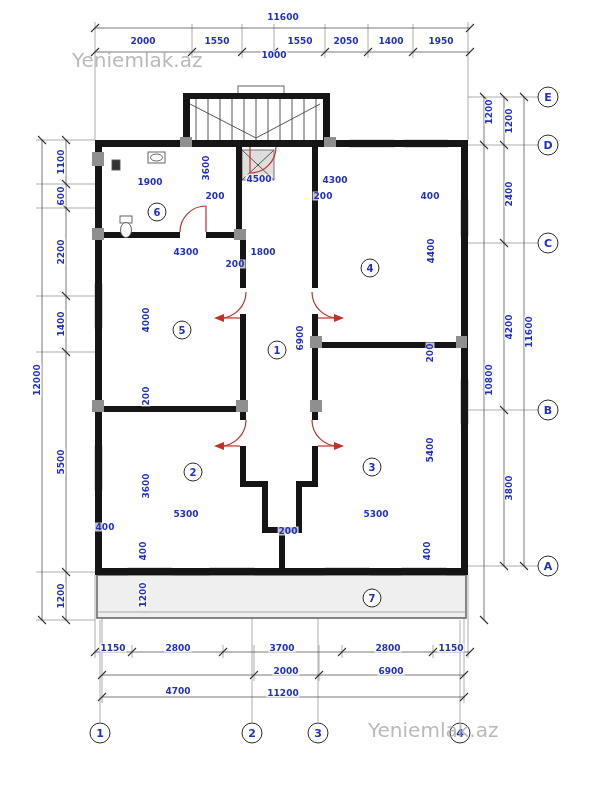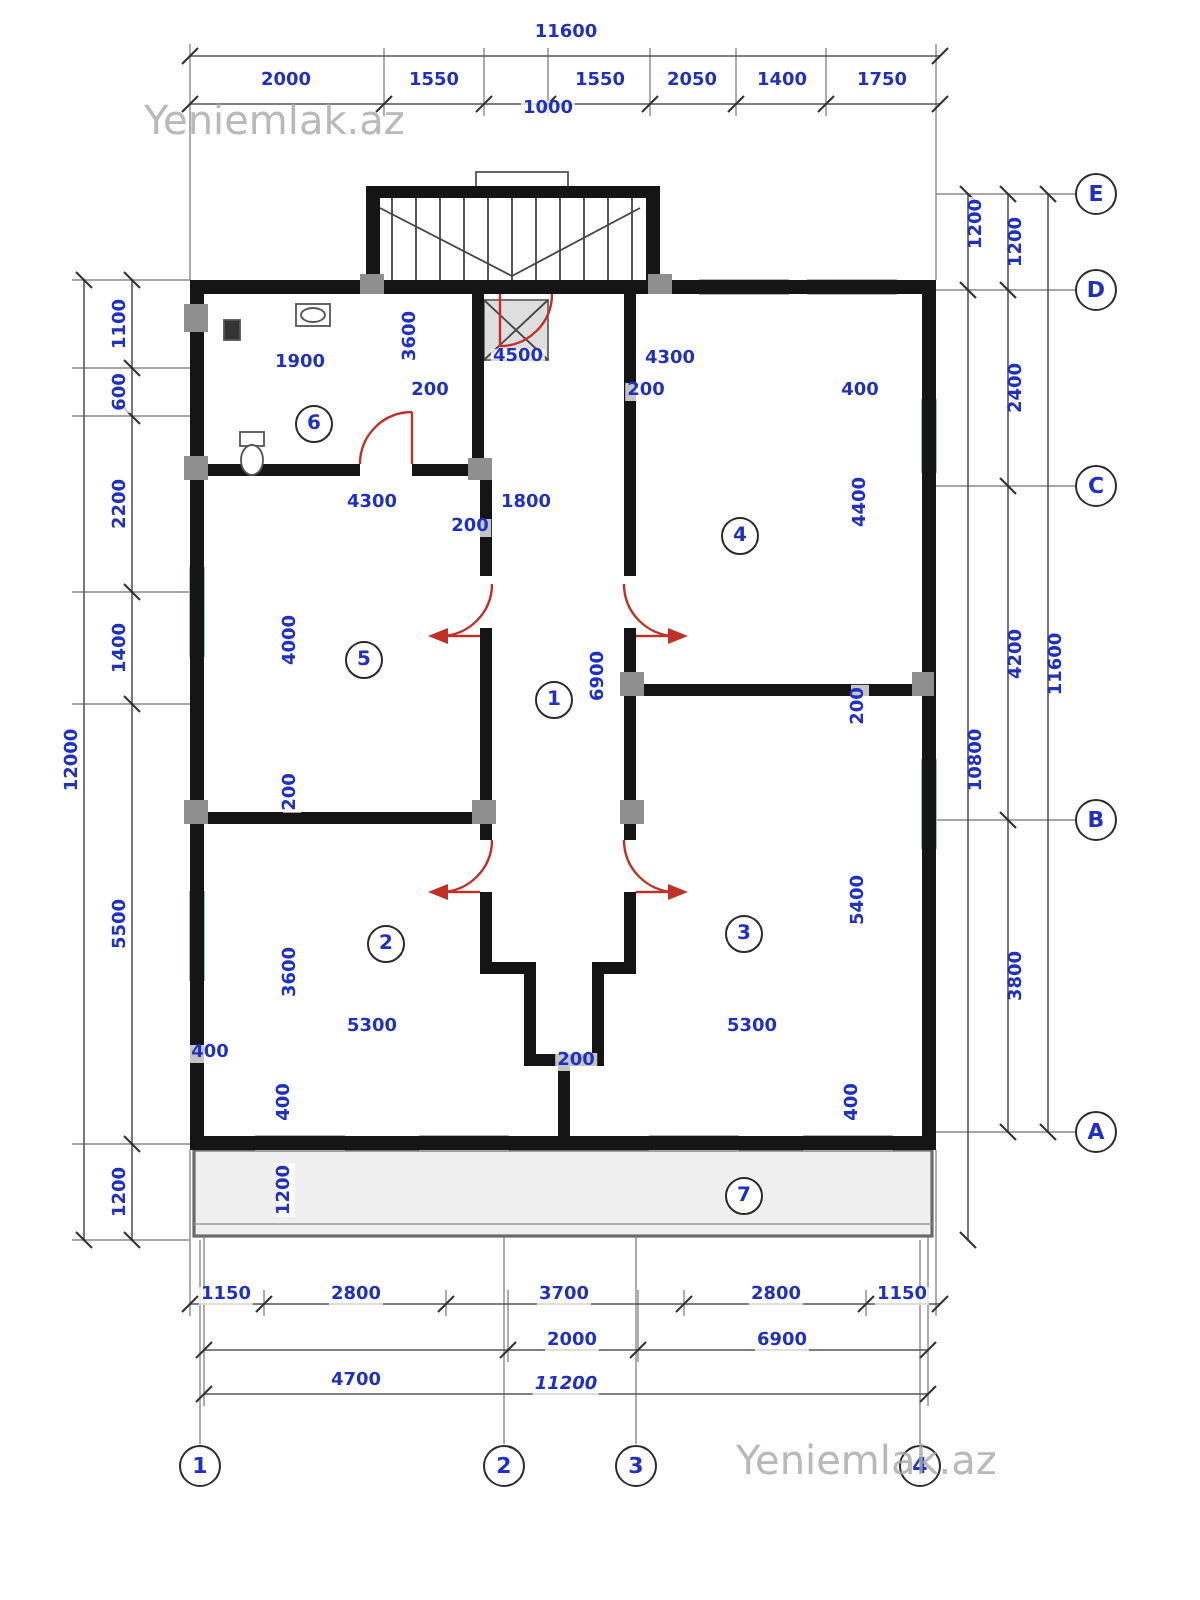--- a/index.html
+++ b/index.html
@@ -239,21 +239,21 @@
 </svg>
 
 <div id="labels">
       <span class="lbl" style="left: 283px; top: 17px;">11600</span>
       <span class="lbl" style="left: 143px; top: 41px;">2000</span>
       <span class="lbl" style="left: 217px; top: 41px;">1550</span>
       <span class="lbl" style="left: 258px; top: 55px; margin-left: 16px;">1000</span>
       <span class="lbl" style="left: 300px; top: 41px;">1550</span>
       <span class="lbl" style="left: 346px; top: 41px;">2050</span>
       <span class="lbl" style="left: 391px; top: 41px;">1400</span>
-      <span class="lbl" style="left: 441px; top: 41px;">1750</span>
+      <span class="lbl" style="left: 441px; top: 41px;">1950</span>
       <span class="lbl v" style="left: 489px; top: 112px;">1200</span>
       <span class="lbl v" style="left: 489px; top: 380px;">10800</span>
       <span class="lbl v" style="left: 509px; top: 121px;">1200</span>
       <span class="lbl v" style="left: 509px; top: 194px;">2400</span>
       <span class="lbl v" style="left: 509px; top: 327px;">4200</span>
       <span class="lbl v" style="left: 509px; top: 488px;">3800</span>
       <span class="lbl v" style="left: 529px; top: 332px;">11600</span>
       <span class="lbl v" style="left: 37px; top: 380px;">12000</span>
       <span class="lbl v" style="left: 61px; top: 162px;">1100</span>
       <span class="lbl v" style="left: 61px; top: 196px;">600</span>
@@ -262,21 +262,21 @@
       <span class="lbl v" style="left: 61px; top: 462px;">5500</span>
       <span class="lbl v" style="left: 61px; top: 596px;">1200</span>
       <span class="lbl" style="left: 113px; top: 648px;">1150</span>
       <span class="lbl" style="left: 178px; top: 648px;">2800</span>
       <span class="lbl" style="left: 282px; top: 648px;">3700</span>
       <span class="lbl" style="left: 388px; top: 648px;">2800</span>
       <span class="lbl" style="left: 451px; top: 648px;">1150</span>
       <span class="lbl" style="left: 178px; top: 691px;">4700</span>
       <span class="lbl" style="left: 286px; top: 671px;">2000</span>
       <span class="lbl" style="left: 391px; top: 671px;">6900</span>
-      <span class="lbl" style="left: 283px; top: 693px; font-style: italic;">11200</span>
+      <span class="lbl" style="left: 283px; top: 693px;">11200</span>
       <span class="lbl" style="left: 150px; top: 182px;">1900</span>
       <span class="lbl v" style="left: 206px; top: 168px;">3600</span>
       <span class="lbl" style="left: 259px; top: 179px;">4500</span>
       <span class="lbl" style="left: 215px; top: 196px;">200</span>
       <span class="lbl" style="left: 335px; top: 180px;">4300</span>
       <span class="lbl" style="left: 323px; top: 196px;">200</span>
       <span class="lbl" style="left: 430px; top: 196px;">400</span>
       <span class="lbl" style="left: 186px; top: 252px;">4300</span>
       <span class="lbl" style="left: 235px; top: 264px;">200</span>
       <span class="lbl" style="left: 263px; top: 252px;">1800</span>

